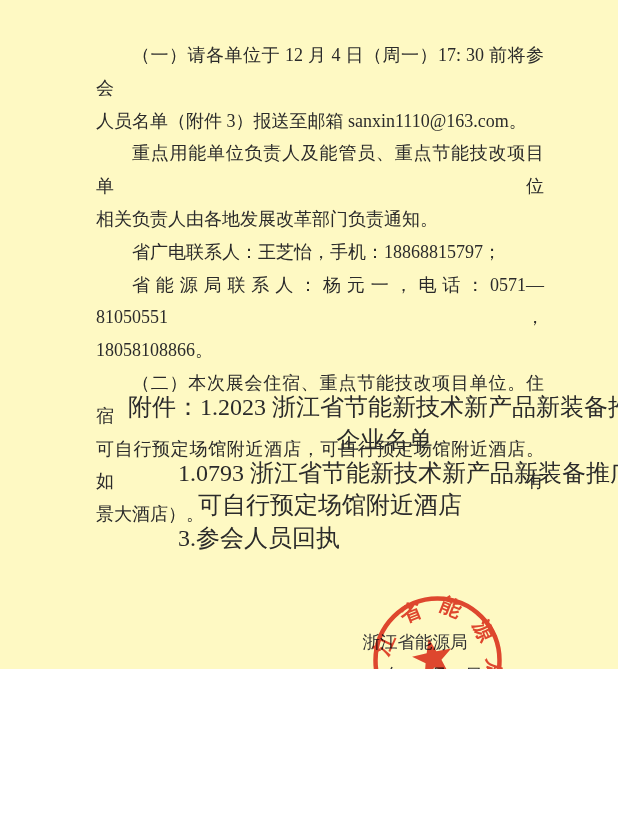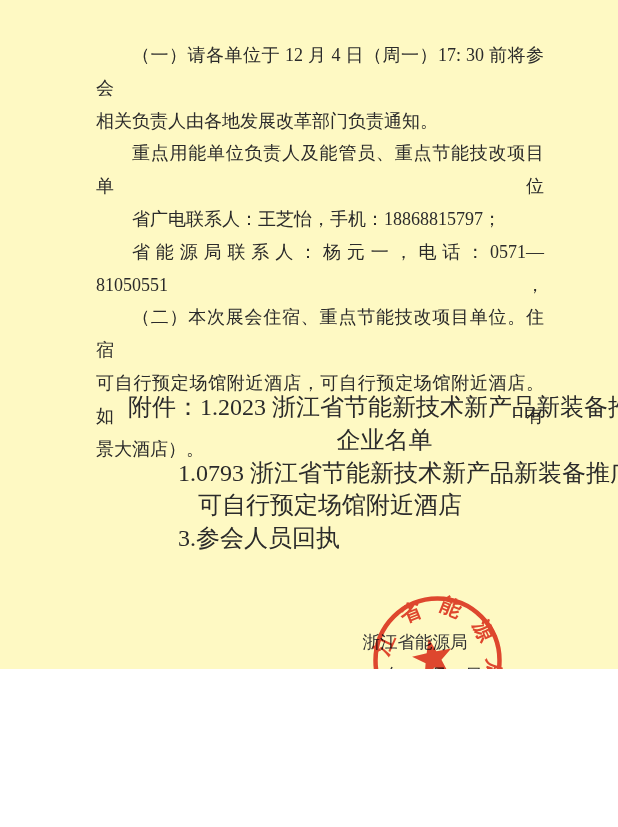--- a/index.html
+++ b/index.html
@@ -51,24 +51,26 @@
     font-size:13px;color:#444;
   }
 </style>
 </head>
 <body>
 
 <div class="page">
 
   <div class="body-block">
     <div class="line ind jl">（一）请各单位于 12 月 4 日（周一）17: 30 前将参会</div>
+    <div class="line">人员名单（附件 3）报送至邮箱 sanxin1110@163.com。</div>
+    <div class="line ind jl">重点用能单位负责人及能管员、重点节能技改项目单位</div>
     <div class="line">相关负责人由各地发展改革部门负责通知。</div>
-    <div class="line ind jl">重点用能单位负责人及能管员、重点节能技改项目单位</div>
     <div class="line ind">省广电联系人：王芝怡，手机：18868815797；</div>
     <div class="line ind jl">省能源局联系人：杨元一，电话：0571—81050551，</div>
+    <div class="line">18058108866。</div>
     <div class="line ind jl">（二）本次展会住宿、重点节能技改项目单位。住宿</div>
     <div class="line jl">可自行预定场馆附近酒店，可自行预定场馆附近酒店。如有</div>
     <div class="line">景大酒店）。</div>
   </div>
 
   <div class="attach-block">
     <div class="line a0">附件：1.2023 浙江省节能新技术新产品新装备推广活动</div>
     <div class="line a1">企业名单</div>
     <div class="line a2">1.0793 浙江省节能新技术新产品新装备推广活动</div>
     <div class="line a3">可自行预定场馆附近酒店</div>

